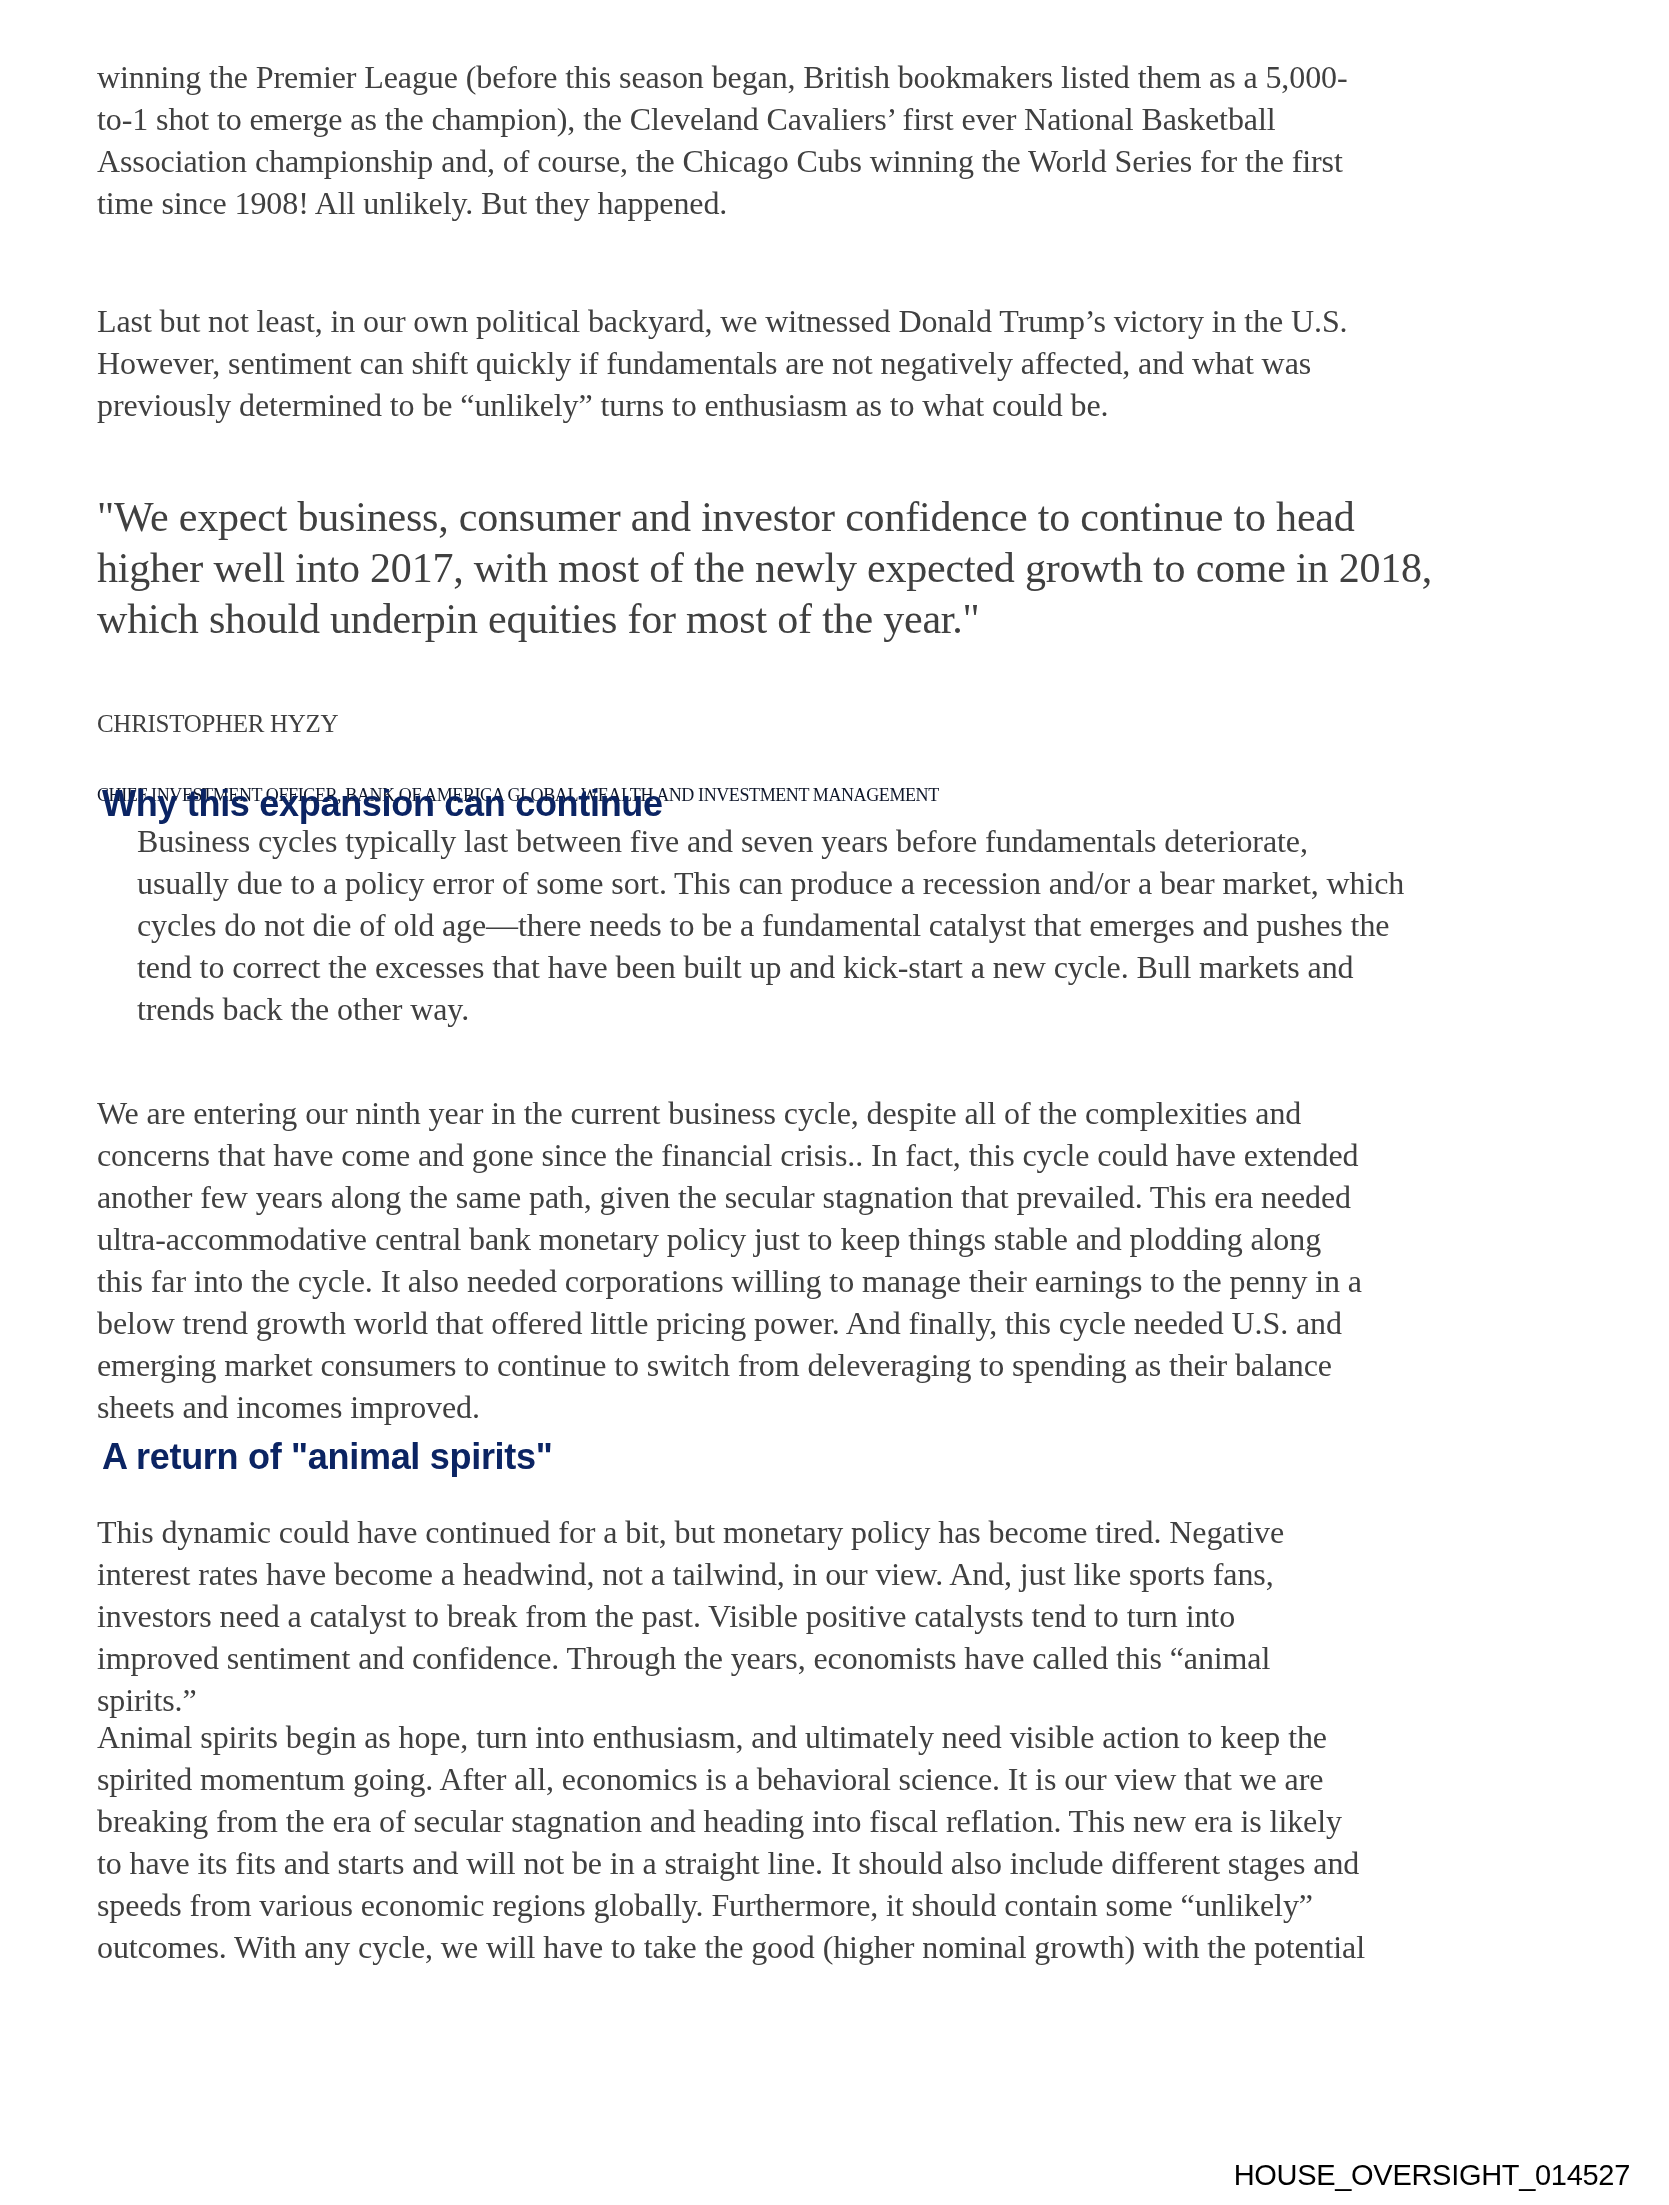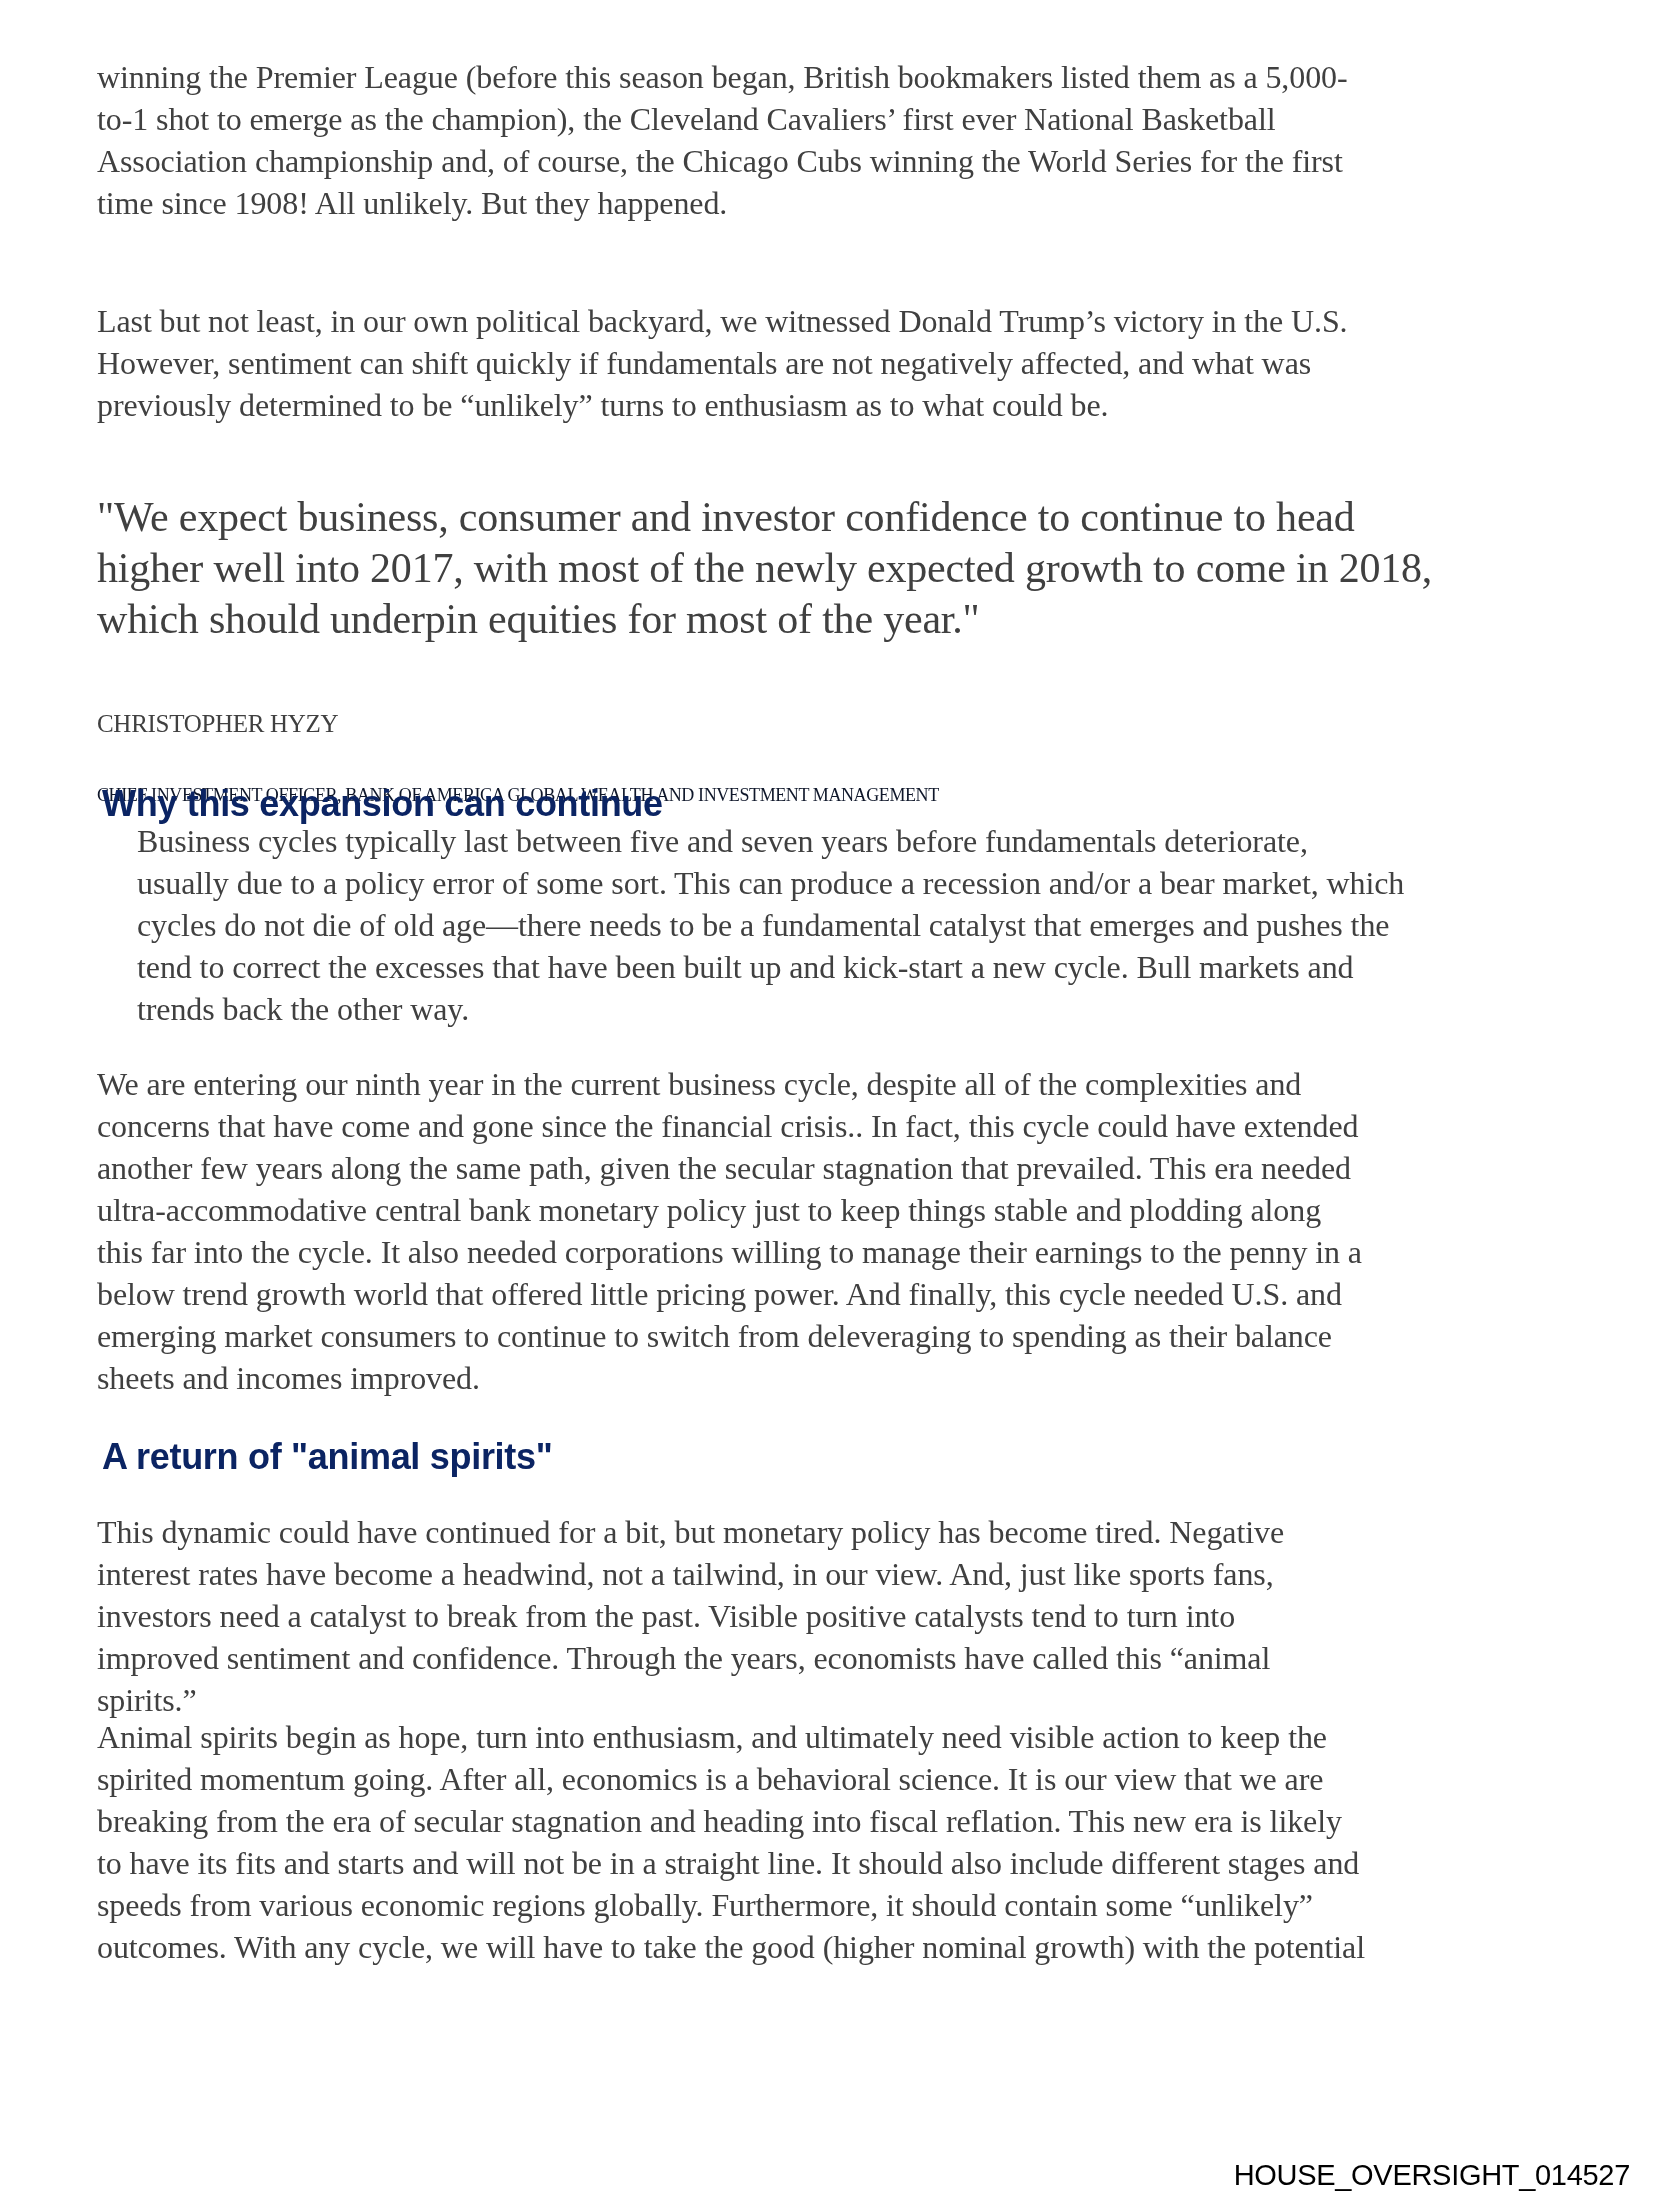--- a/index.html
+++ b/index.html
@@ -31,21 +31,21 @@
     font-family: "Liberation Serif", "DejaVu Serif", serif;
     font-size: 18px; color: #0f172a; letter-spacing: -0.4px;
   }
   .heading {
     font-family: "Liberation Sans", "DejaVu Sans", sans-serif;
     font-size: 36px; color: #0b2463; margin: 5px; line-height: 42px;
     letter-spacing: -0.3px;
   }
   .h1 { position: absolute; top: 778px; }
   .p3 { position: absolute; top: 820px; margin-left: 40px; }
-  .p4 { position: absolute; top: 1063px; }
+  .p4 { position: absolute; top: 1092px; }
   .h2 { position: absolute; top: 1431px; }
   .p5 { position: absolute; top: 1511px; }
   .p6 { position: absolute; top: 1716px; }
   .footer {
     position: absolute; right: 39px; top: 2159px;
     font-family: "Liberation Sans", "DejaVu Sans", sans-serif;
     font-size: 29px; color: #000000; letter-spacing: -0.3px;
   }
   .line { display: block; white-space: nowrap; }
 </style>

